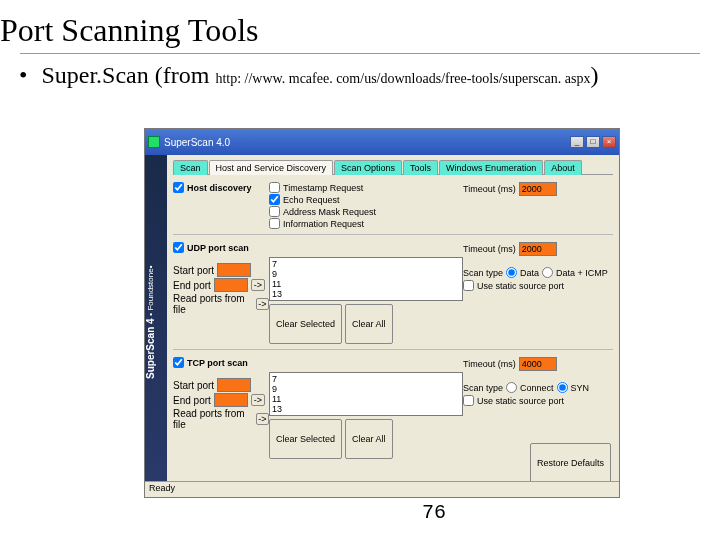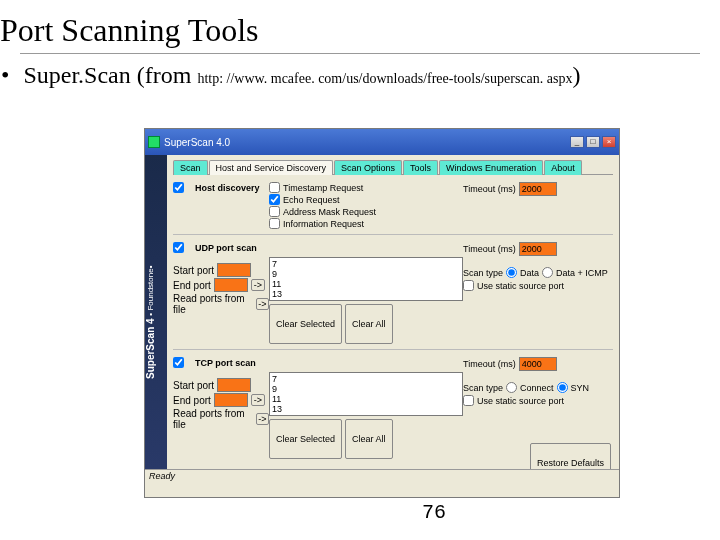--- a/index.html
+++ b/index.html
@@ -17,21 +17,21 @@
     margin: 12px 0 4px 0;
     font-weight: normal;
   }
   .hr {
     border: none;
     border-top: 1px solid #999;
     margin: 4px 20px 8px 20px;
   }
   .bullet {
     font-size: 24px;
-    margin-left: 1px;
+    margin-left: 19px;
   }
   .bullet .dot { margin-right: 8px; }
   .bullet .url { font-size: 14px; }
   .app {
     position: absolute;
     left: 144px;
     top: 128px;
     width: 476px;
     height: 370px;
     background: #ece9d8;
@@ -105,21 +105,21 @@
   }
   .section {
     margin-top: 6px;
     display: flex;
   }
   .leftcol { width: 96px; }
   .midcol { flex: 1; }
   .rightcol { width: 150px; font-size: 9px; }
   .chk { font-size: 9px; display: flex; align-items: center; margin: 1px 0; }
   .chk input { width: 11px; height: 11px; margin: 0 3px 0 0; }
-  .bold { font-weight: bold; gap: 8px; }
+  .bold { font-weight: bold; }
   .row { display: flex; align-items: center; gap: 3px; margin: 1px 0; }
   .txt {
     background: #f97316; border: 1px solid #7a7a7a;
     height: 14px; padding: 0 2px; font-size: 9px;
   }
   .listbox {
     background: #fff; border: 1px solid #7a7a7a;
     font-size: 9px; padding: 1px 2px;
     overflow: hidden;
   }
@@ -128,26 +128,25 @@
     border: 1px solid #888;
     font-size: 9px;
     padding: 14px 6px;
     border-radius: 2px;
   }
   .tiny { width: 14px; padding: 0; text-align:center; }
   .divider { border-top: 1px solid #bbb; margin: 4px 0; }
   .statusbar {
     position: absolute;
     left: 0; right: 0; bottom: 0;
-    height: 28px;
+    height: 16px;
     border-top: 1px solid #999;
     font-size: 9px;
     padding: 1px 4px;
     background: #ece9d8;
-    font-style: italic;
   }
   .slidenum {
     position: absolute;
     bottom: 16px;
     left: 50%;
     transform: translateX(44px);
     font-size: 20px;
     font-family: Liberation Mono, monospace;
     margin-left: 18px;
   }

